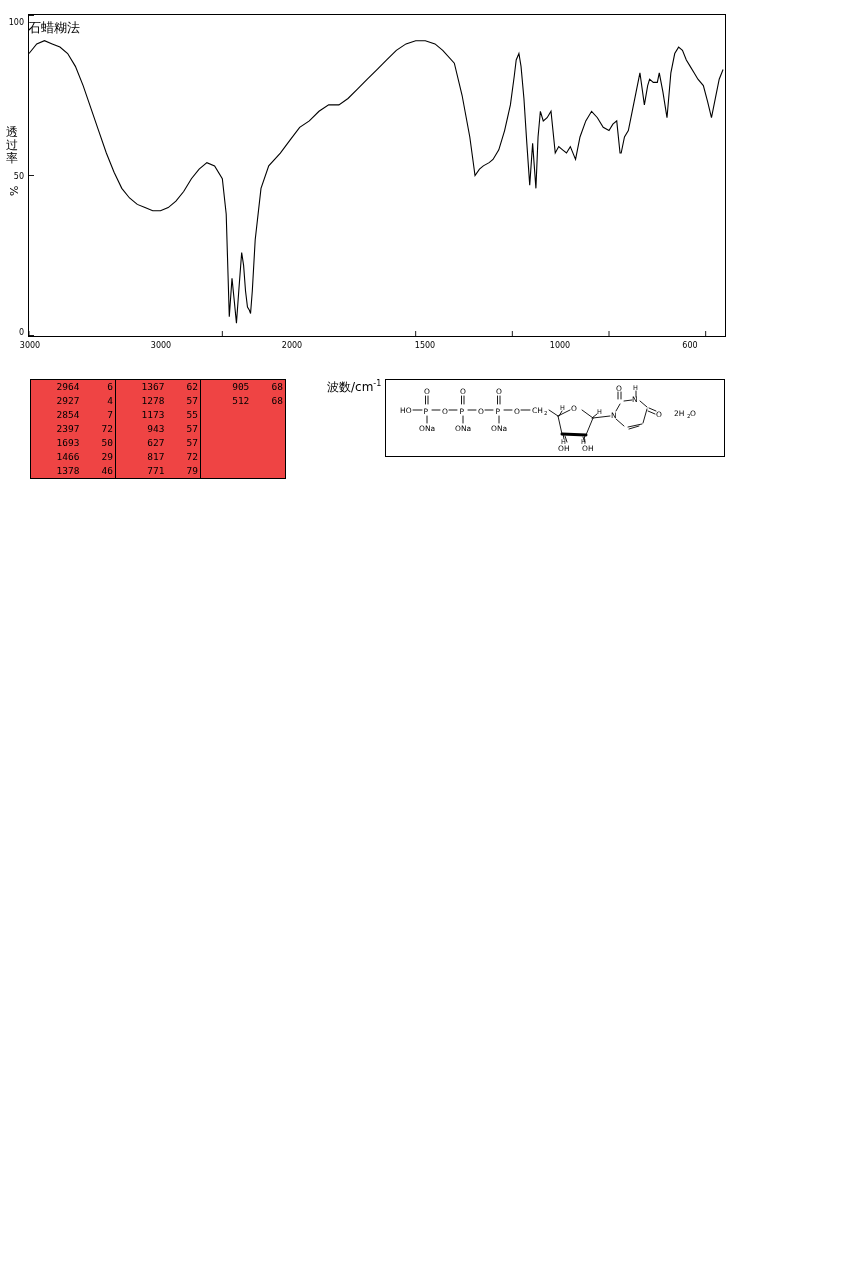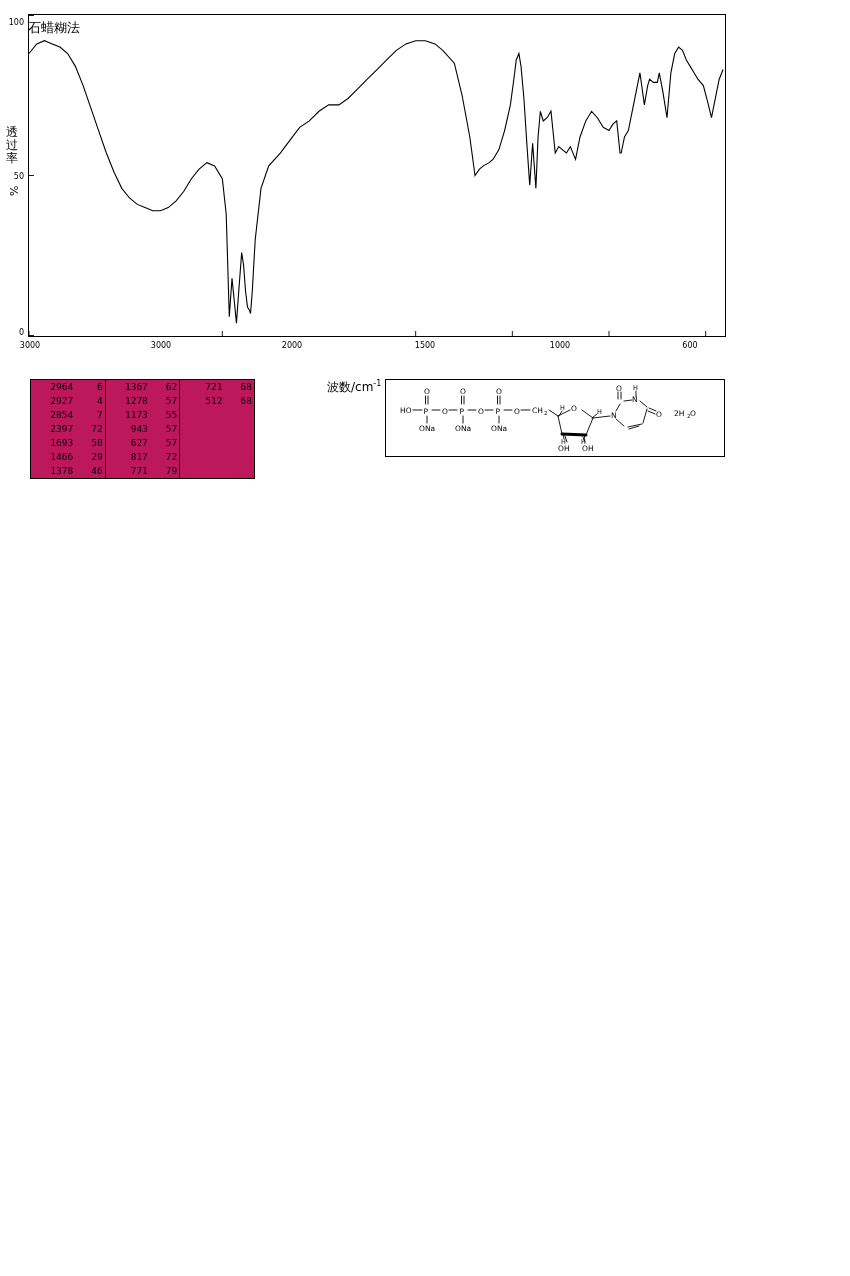--- a/index.html
+++ b/index.html
@@ -103,26 +103,26 @@
     white-space: nowrap;
     margin-top: 36px;
   }
   #x-axis-title sup { font-size: 8px; }
 
   
   #peak-table {
     position: absolute;
     left: 30px;
     top: 379px;
-    width: 225px;
+    width: 256px;
     border: 1px solid #000;
     border-collapse: collapse;
     font-family: "DejaVu Sans Mono", monospace;
     font-size: 9.5px;
-    background: #be185d;
+    background: #ef4444;
   }
   #peak-table td {
     padding: 0 2px;
     height: 14px;
     line-height: 14px;
     vertical-align: middle;
     white-space: nowrap;
   }
   #peak-table td.sep {
     border-left: 1px solid #000;
@@ -182,21 +182,21 @@
   <div id="x-axis-title"><span>波数/cm</span><sup>-1</sup></div>
 </div>
 
 <table id="peak-table">
   <tbody>
     <tr>
       <td class="col-wn">2964</td>
       <td class="col-tr">6</td>
       <td class="col-wn sep">1367</td>
       <td class="col-tr">62</td>
-      <td class="col-wn sep">721</td>
+      <td class="col-wn sep">905</td>
       <td class="col-tr">68</td>
     </tr>
     <tr>
       <td class="col-wn">2927</td>
       <td class="col-tr">4</td>
       <td class="col-wn sep">1278</td>
       <td class="col-tr">57</td>
       <td class="col-wn sep">512</td>
       <td class="col-tr">68</td>
     </tr>

